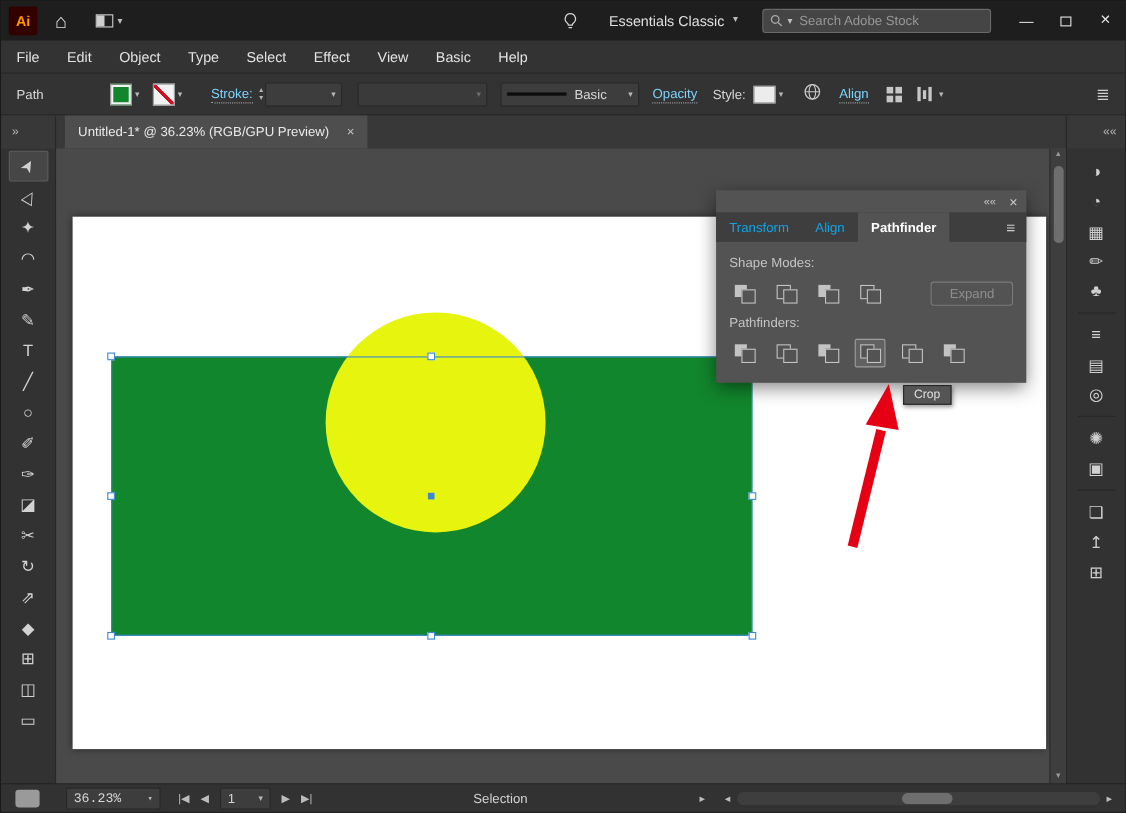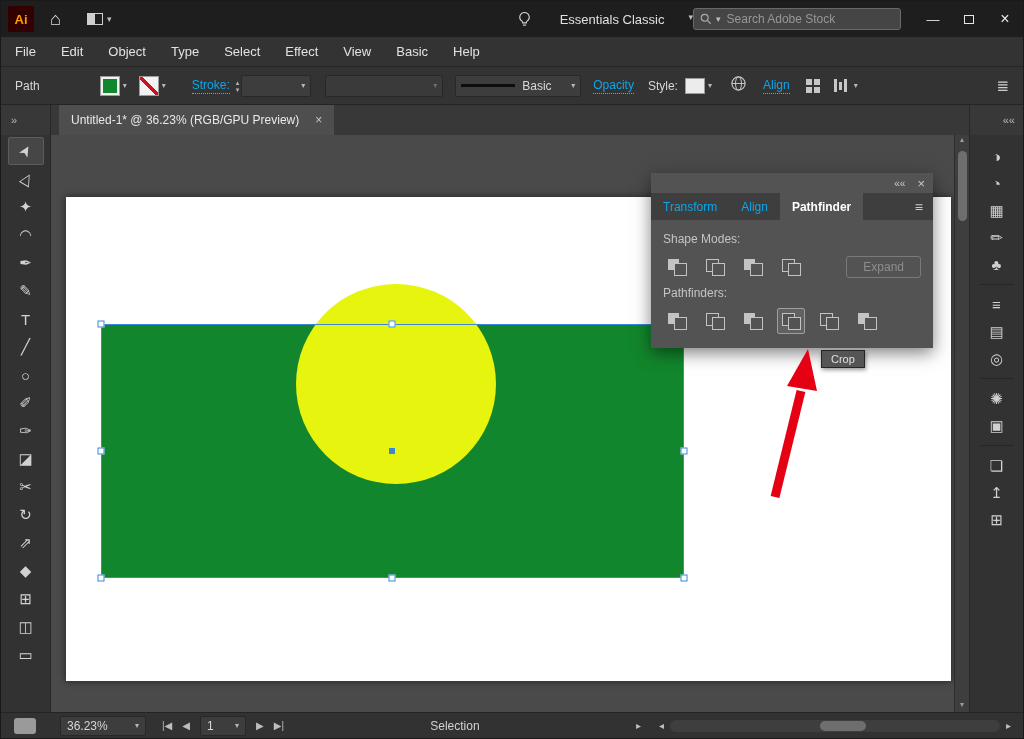--- a/index.html
+++ b/index.html
@@ -12,37 +12,37 @@
   .ai-badge { width:26px; height:26px; margin-left:7px; background:#330000; color:#ff9a00;
               font-weight:bold; font-size:13px; display:flex; align-items:center; justify-content:center; border-radius:2px; }
   .tb-ic { display:flex; align-items:center; justify-content:center; color:#dedede; }
   .home { font-size:18px; margin-left:16px; }
   .layout-ic { margin-left:26px; display:flex; align-items:center; gap:4px; }
   .layout-box { width:16px; height:12px; border:1px solid #cfcfcf; display:flex; }
   .layout-box span { width:7px; background:#cfcfcf; display:block; }
   .chev { color:#bdbdbd; font-size:9px; }
   .tb-spacer { flex:1; }
   .bulb { margin-right:28px; }
-  .workspace { display:flex; align-items:flex-start; gap:24px; font-size:13px; color:#e0e0e0; }
+  .workspace { display:flex; align-items:flex-start; gap:8px; font-size:13px; color:#e0e0e0; margin-right:22px; }
   .search-box { width:208px; height:22px; background:#454545; border:1px solid #696969; border-radius:3px;
                 display:flex; align-items:center; padding:0 6px; gap:4px; margin-right:14px; }
   .search-box input { background:transparent; border:none; outline:none; color:#cfcfcf; font-size:12px; width:150px; }
   .search-box input::placeholder { color:#979797; }
   .win-btn { width:36px; height:36px; display:flex; align-items:center; justify-content:center; color:#e6e6e6; font-size:13px; }
   .max-box { width:10px; height:9px; border:1.5px solid #e6e6e6; display:block; }
 
   
   .menubar { height:30px; background:#333333; border-bottom:1px solid #262626; display:flex; align-items:center;
              padding-left:14px; gap:25px; flex:0 0 auto; }
   .menu-item { color:#e2e2e2; font-size:13px; }
 
   
   .controlbar { height:38px; background:#333333; border-bottom:1px solid #242424; display:flex; align-items:center; flex:0 0 auto; }
   .cb-label { color:#d8d8d8; font-size:12px; }
-  .cb-link { color:#0ea5e9; font-size:12px; border-bottom:1px dotted #9a9a9a; padding-bottom:1px; }
+  .cb-link { color:#7dd3fc; font-size:12px; border-bottom:1px dotted #9a9a9a; padding-bottom:1px; }
   .swatch-fill { width:20px; height:20px; border:1px solid #9b9b9b; box-shadow:inset 0 0 0 2px #f2f2f2; background:#12862c; }
   .swatch-stroke { width:20px; height:20px; border:1px solid #9b9b9b;
       background:linear-gradient(45deg, transparent 44%, #cf1020 44%, #cf1020 56%, transparent 56%), #f2f2f2; }
   .mini-chev { color:#b8b8b8; font-size:8px; margin-left:3px; }
   .dd { height:22px; background:#3d3d3d; border:1px solid #282828; border-radius:2px; display:flex; align-items:center; padding:0 5px; }
   .stepper { display:flex; flex-direction:column; color:#b5b5b5; font-size:7px; line-height:7px; margin-left:6px; }
   .line-swatch { width:54px; height:3px; background:#0d0d0d; }
   .style-swatch { width:20px; height:16px; background:#ececec; border:1px solid #9b9b9b; }
   .grid-ic { width:14px; height:14px; display:grid; grid-template-columns:1fr 1fr; gap:2px; }
   .grid-ic span { background:#c6c6c6; }
@@ -111,21 +111,21 @@
   .rightcol .strip-hdr { justify-content:flex-end; padding-right:8px; }
   .ricons { flex:1; display:flex; flex-direction:column; align-items:center; padding-top:8px; overflow:hidden; }
   .ricon { width:34px; height:27px; display:flex; align-items:center; justify-content:center; color:#d0d0d0; font-size:15px; }
   .rsep { width:34px; height:1px; background:#262626; margin:6px 0; }
 
   
   .statusbar { height:26px; background:#323232; border-top:1px solid #242424; display:flex; align-items:center;
                color:#d6d6d6; font-size:12px; flex:0 0 auto; }
   .screen-sq { width:22px; height:16px; background:#9a9a9a; border-radius:3px; margin-left:13px; }
   .zoom-box { margin-left:24px; width:86px; height:20px; background:#3d3d3d; border:1px solid #282828; border-radius:2px;
-              display:flex; align-items:center; justify-content:space-between; padding:0 6px; }
+              display:flex; align-items:center; justify-content:space-between; padding:0 6px;font-family:Liberation Mono, monospace; }
   .nav-btn { color:#bdbdbd; font-size:10px; margin-left:10px; }
   .ab-box { margin-left:10px; width:46px; height:20px; background:#3d3d3d; border:1px solid #282828; border-radius:2px;
             display:flex; align-items:center; justify-content:space-between; padding:0 6px; }
   .flex1 { flex:1; }
   .status-lbl { color:#d2d2d2; }
   .hscroll { width:330px; height:12px; background:#3e3e3e; border-radius:6px; margin:0 6px; position:relative; }
   .hthumb { position:absolute; left:150px; top:1px; width:46px; height:10px; background:#6e6e6e; border-radius:5px; }
 </style>
 </head>
 <body>

